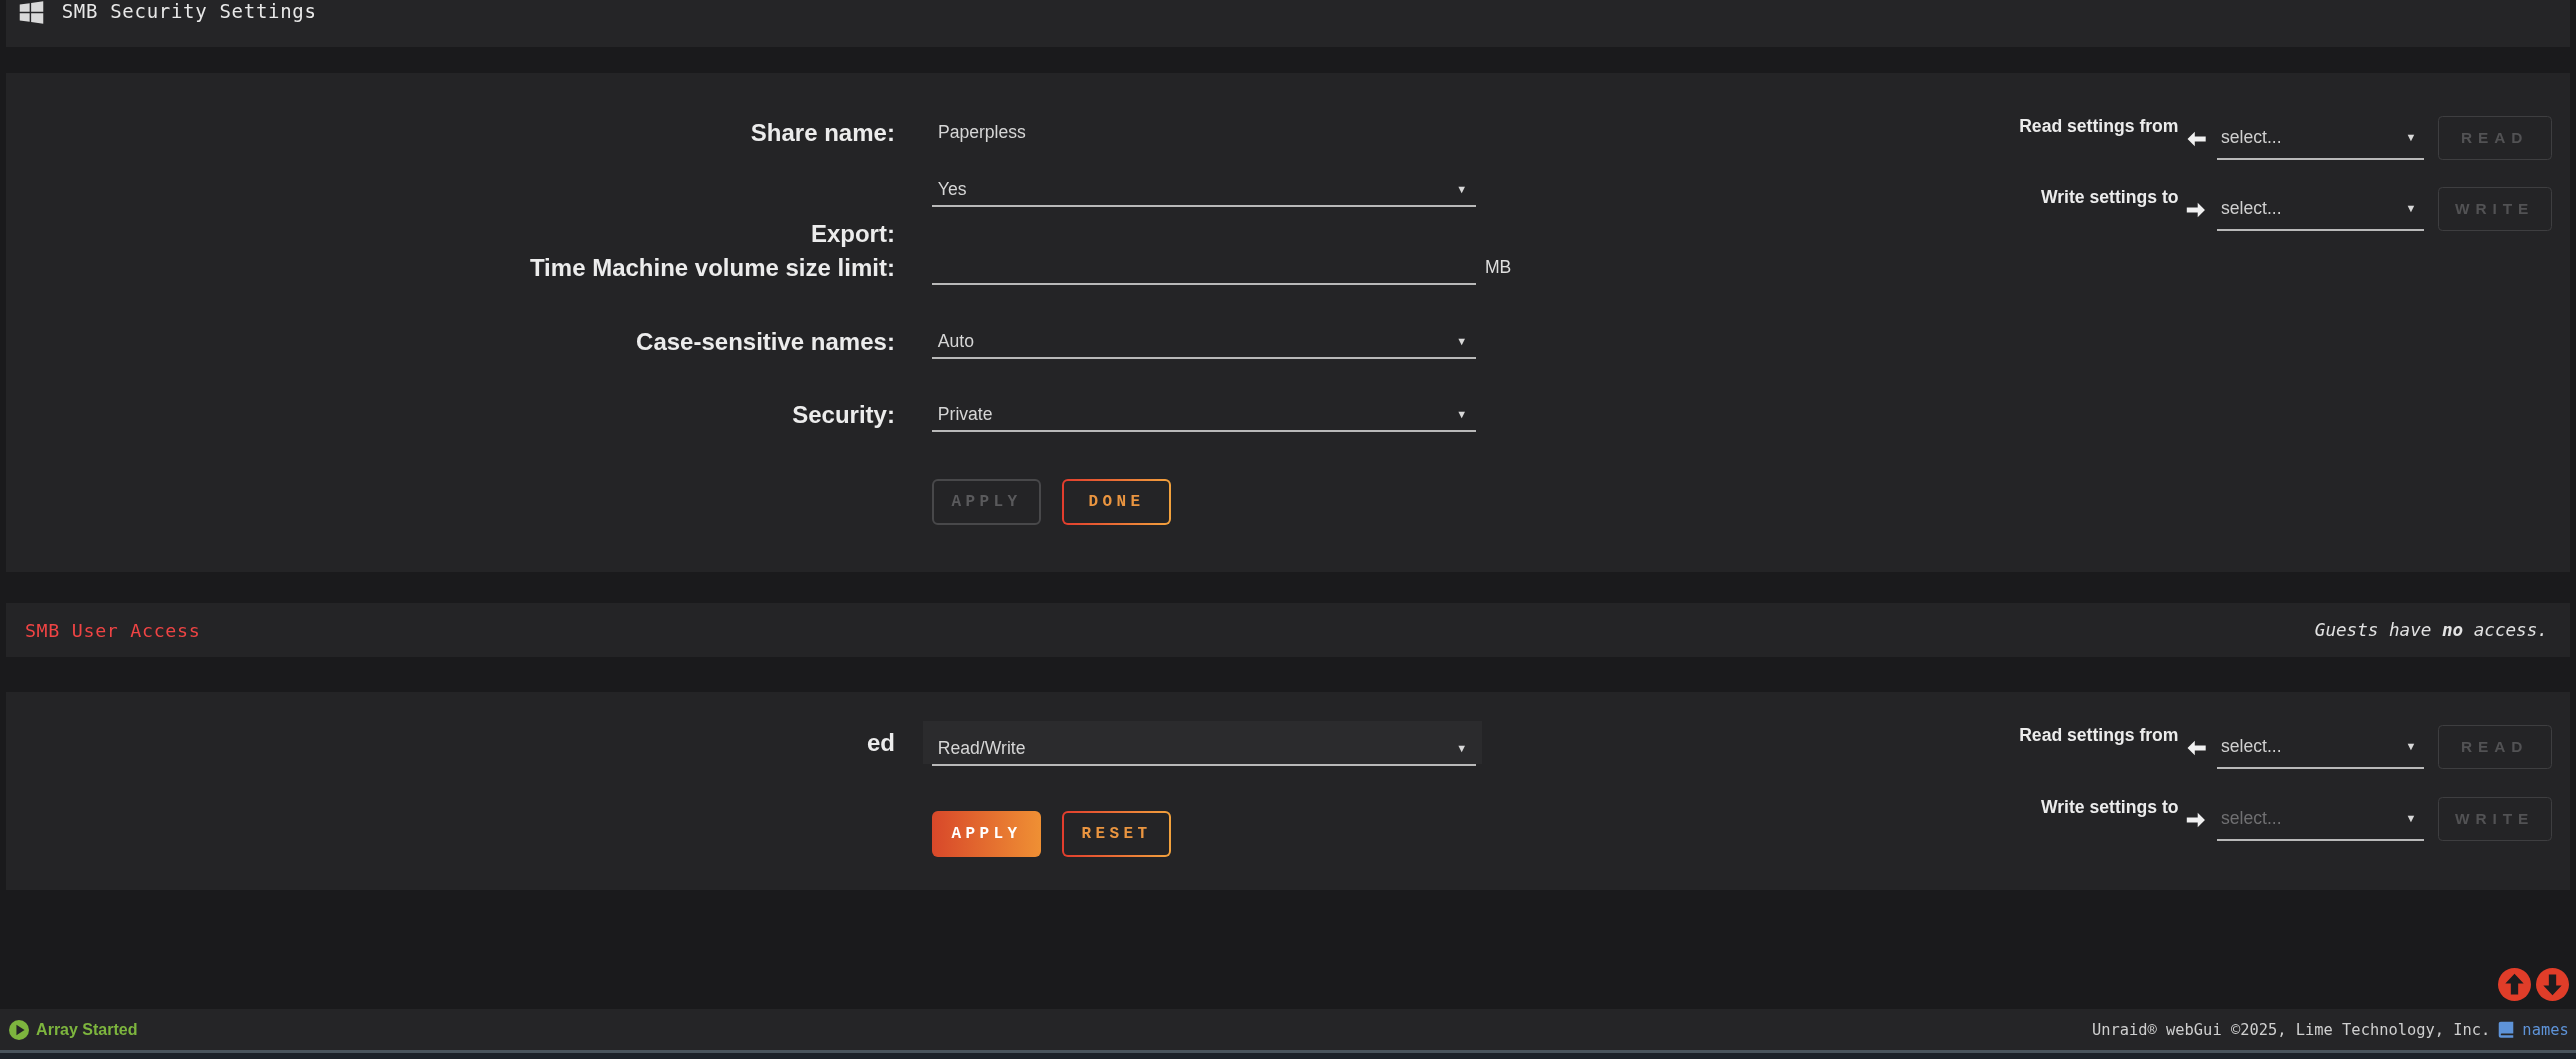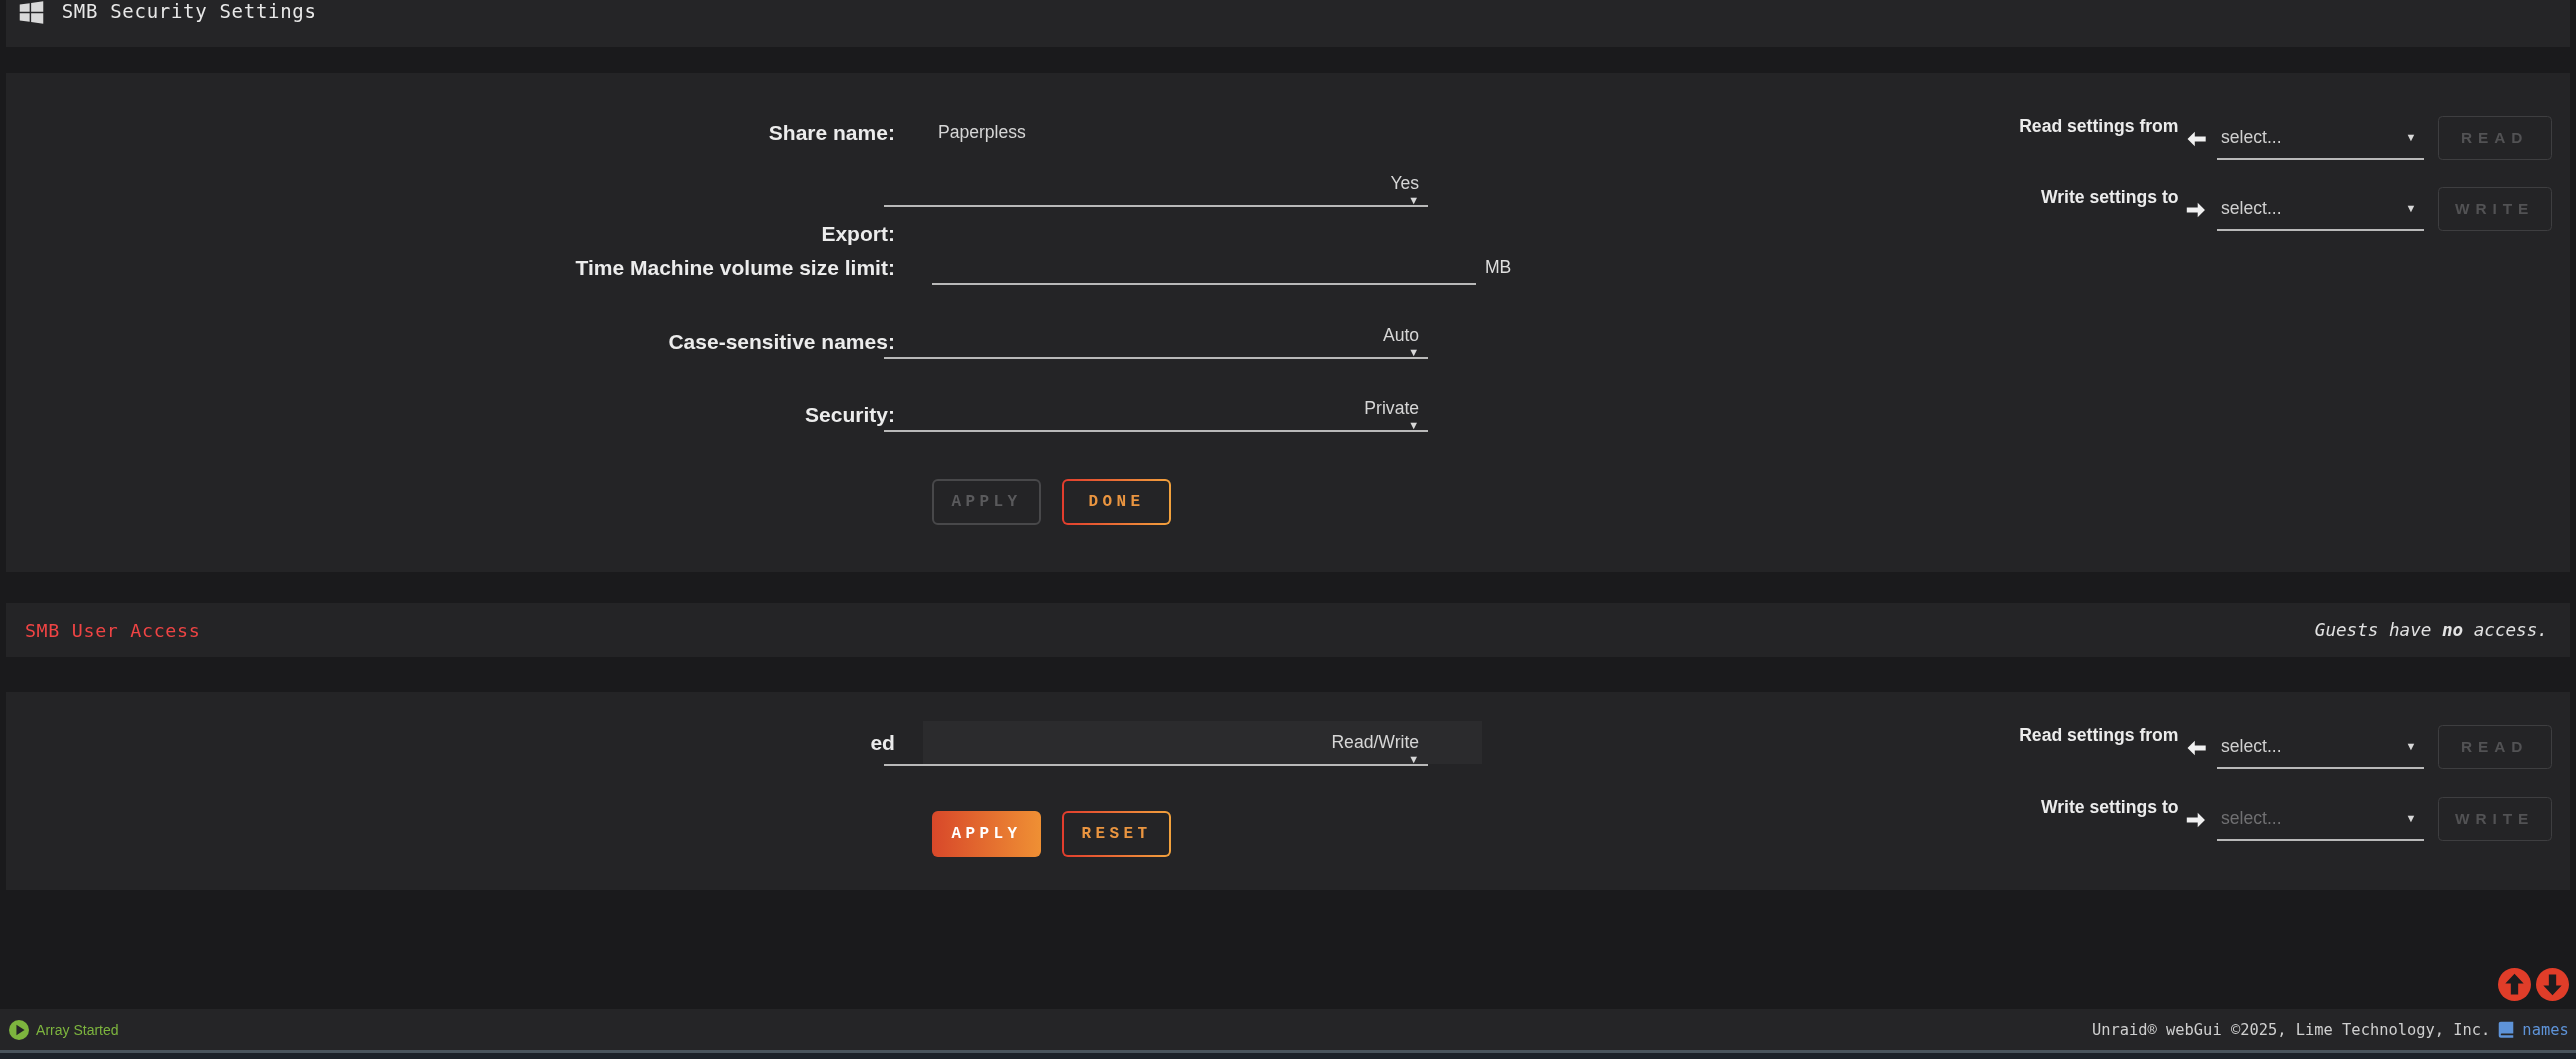--- a/index.html
+++ b/index.html
@@ -30,28 +30,28 @@
     font-family:"DejaVu Sans Mono", monospace; font-size:18.3px; color:#ef4444; letter-spacing:0.7px;
   }
   .sectionbar-note {
     font-family:"DejaVu Sans Mono", monospace; font-style:italic; font-size:17.6px;
     color:#e2e2e2; white-space:pre;
   }
   .sectionbar-note b { font-weight:bold; }
   
   .f-label {
     position:absolute; left:0; width:889px; text-align:right;
-    font-weight:bold; font-size:21px; color:#ececec;
+    font-weight:bold; font-size:24px; color:#ececec;
   }
   .f-value { position:absolute; font-size:17.6px; color:#d6d6d6; }
   .sel {
-    position:absolute; left:878px; width:544px; height:34px;
+    position:absolute; left:926px; width:544px; height:34px;
     border-bottom:2.2px solid #b9b9b9;
-    display:flex; align-items:flex-end; justify-content:space-between;
-    padding:0 8.8px 0 5.9px; cursor:pointer;flex-direction:column;
+    display:flex; align-items:center; justify-content:space-between;
+    padding:0 8.8px 0 5.9px; cursor:pointer;
   }
   .sel .sel-text { font-size:17.6px; color:#d6d6d6; }
   .sel .caret { font-size:11px; color:#d8d8d8; }
   .line-input {
     position:absolute; left:926px; width:544px; height:34px;
     border:none; border-bottom:2.2px solid #b9b9b9; background:transparent;
     font-size:17.6px; color:#d6d6d6; outline:none;
   }
   .unit { position:absolute; left:1479px; font-size:17.6px; color:#dedede; }
   .sel-hl {
@@ -95,21 +95,21 @@
     font-weight:bold; font-size:15.4px; letter-spacing:5.9px; color:#525254;
     background:transparent; cursor:default;
   }
   
   .footer {
     position:absolute; top:1009px; left:0; width:2576px; height:42px;
     background:#252527; display:flex; align-items:center; justify-content:space-between;
     padding:0 7.3px 0 8.8px;
   }
   .array-status { display:flex; align-items:center; gap:7.3px; }
-  .array-status span { font-weight:normal; font-size:14px; color:#7db53e; }
+  .array-status span { font-weight:bold; font-size:16px; color:#7db53e; }
   .footer-right { display:flex; align-items:flex-start; gap:8px; }
   .copyright { font-family:"DejaVu Sans Mono", monospace; font-size:15.4px; color:#cfcfcf; }
   .manual-link {
     font-family:"DejaVu Sans Mono", monospace; font-size:15.4px; color:#5e93d8;
     text-decoration:none; cursor:pointer;
   }
   .scroll-arrows {
     position:absolute; top:968px; right:7.3px; display:flex; gap:5.1px;
   }
   .scroll-arrows svg { cursor:pointer; }

